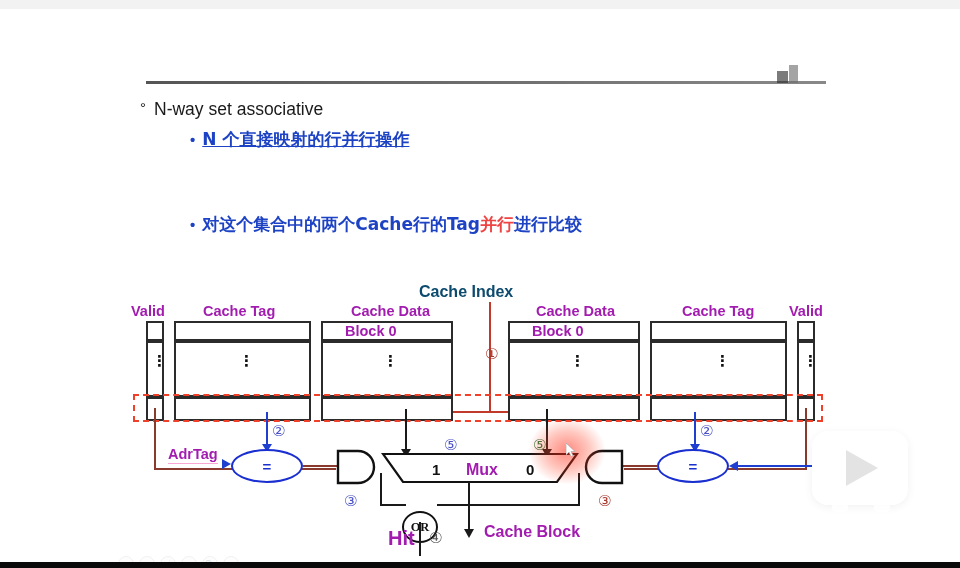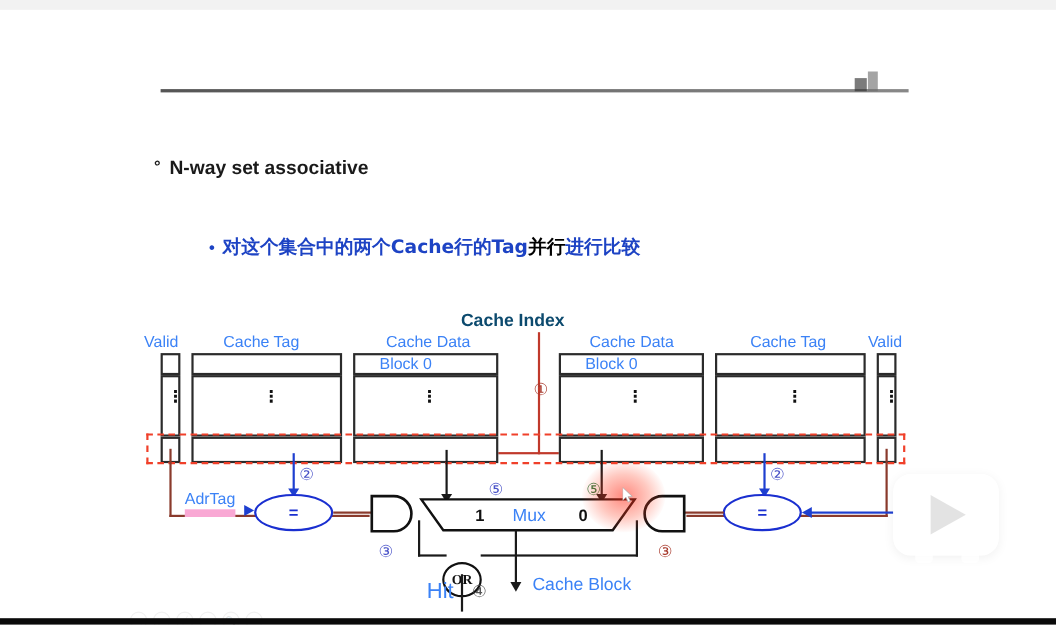--- a/index.html
+++ b/index.html
@@ -21,32 +21,32 @@
               background:linear-gradient(to right,#555,#888);}
 
   
   .wm{position:absolute;left:777px;top:56px;display:flex;align-items:center;opacity:.62;}
   .wm-mark{position:relative;width:26px;height:18px;margin-right:3px;}
   .wm-mark .b1{position:absolute;left:0;top:6px;width:11px;height:12px;background:#2b2b2b;}
   .wm-mark .b2{position:absolute;left:12px;top:0;width:9px;height:18px;background:#6d6d6d;}
   .wm-txt{font-family:"DejaVu Sans",sans-serif;font-size:17px;color:#4a4a4a;white-space:nowrap;}
 
   
-  .b-lvl1{position:absolute;font-size:17.5px;font-weight:bold;color:#1a1a1a;white-space:nowrap;margin-top:43px;}
+  .b-lvl1{position:absolute;font-size:17.5px;font-weight:normal;color:#1a1a1a;white-space:nowrap;}
   .b-lvl1 .deg{font-size:15px;vertical-align:2px;margin-right:8px;}
   .b-lvl1 .hl{color:#e0341c;}
   .b-lvl2{position:absolute;font-size:17px;font-weight:bold;color:#1d43c4;white-space:nowrap;}
   .b-lvl2 .dot{margin-right:7px;font-size:15px;}
   .b-lvl2 .cn{font-family:"DejaVu Sans",sans-serif;}
   .b-lvl2 .u{text-decoration:underline;text-underline-offset:1px;}
-  .b-lvl2 .red{color:#000000;}
+  .b-lvl2 .red{color:#ef4444;}
 
   
   .diagram{position:absolute;left:0;top:0;width:960px;height:553px;}
-  .lbl{position:absolute;font-size:14.5px;font-weight:normal;color:#3b82f6;white-space:nowrap;}
+  .lbl{position:absolute;font-size:14.5px;font-weight:bold;color:#a21caf;white-space:nowrap;}
   .lbl-red{position:absolute;font-size:16px;font-weight:bold;color:#0c4a6e;white-space:nowrap;}
   .lbl-blk{position:absolute;font-size:15px;font-weight:bold;color:#111;white-space:nowrap;}
 
   .cell{position:absolute;box-sizing:border-box;border:2px solid #2b2b2b;background:#fff;}
   .vdots{position:absolute;font-size:15px;color:#111;letter-spacing:0;line-height:4px;font-weight:bold;}
 
   .wire{position:absolute;background:#8a3a2c;}
   .wire-b{position:absolute;background:#1e3fd0;}
   .wire-k{position:absolute;background:#1a1a1a;}
   .wire-r{position:absolute;background:#c0392b;}
@@ -103,20 +103,23 @@
       <span class="wm-mark">
         <span class="b1"></span>
           <span class="b2"></span>
       </span>
     </div>
 
     <div class="b-lvl1" style="left:140px;top:90px;">
       <span class="deg">°</span><span>N-way set associative</span>
     </div>
 
+    <div class="b-lvl2" style="left:190px;top:119px;">
+      <span class="dot">•</span><span class="cn u">N 个直接映射的行并行操作</span>
+    </div>
 
 
 
     <div class="b-lvl2" style="left:190px;top:204px;">
       <span class="dot">•</span><span class="cn">对这个集合中的两个Cache行的Tag</span><span class="cn red">并行</span><span class="cn">进行比较</span>
     </div>
 
 
     <div class="diagram">
 
@@ -184,21 +187,21 @@
       <div class="circnum cn-blue" style="left:700px;top:413px;">②</div>
 
       <div class="wire-k" style="left:405px;top:400px;width:2px;height:43px;"></div>
       <div style="position:absolute;left:401px;top:440px;width:0;height:0;border-top:8px solid #1a1a1a;border-left:5px solid transparent;border-right:5px solid transparent;"></div>
       <div class="circnum cn-blue" style="left:444px;top:427px;">⑤</div>
 
       <div class="wire-k" style="left:546px;top:400px;width:2px;height:43px;"></div>
       <div style="position:absolute;left:542px;top:440px;width:0;height:0;border-top:8px solid #1a1a1a;border-left:5px solid transparent;border-right:5px solid transparent;"></div>
       <div class="circnum cn-green" style="left:533px;top:427px;">⑤</div>
 
-      <div class="lbl" style="left:168px;top:437px;border-bottom:7px solid #f9a8d4;padding-bottom:1px;">AdrTag</div>
+      <div class="lbl" style="left:168px;top:437px;border-bottom:1px solid #f9a8d4;padding-bottom:1px;">AdrTag</div>
       <div class="ellip" style="left:231px;top:440px;width:72px;height:34px;">=</div>
       <div style="position:absolute;left:222px;top:450px;width:0;height:0;border-left:9px solid #1e3fd0;border-top:5px solid transparent;border-bottom:5px solid transparent;"></div>
 
       <div class="ellip" style="left:657px;top:440px;width:72px;height:34px;">=</div>
       <div class="wire-b" style="left:735px;top:456px;width:77px;height:2px;"></div>
       <div style="position:absolute;left:729px;top:452px;width:0;height:0;border-right:9px solid #1e3fd0;border-top:5px solid transparent;border-bottom:5px solid transparent;"></div>
 
       <div class="wire" style="left:303px;top:456px;width:36px;height:2px;"></div>
       <div class="wire" style="left:622px;top:456px;width:36px;height:2px;"></div>
 

